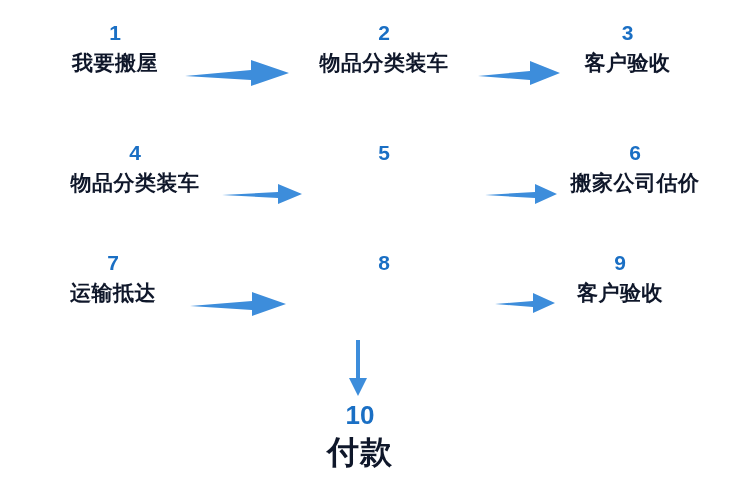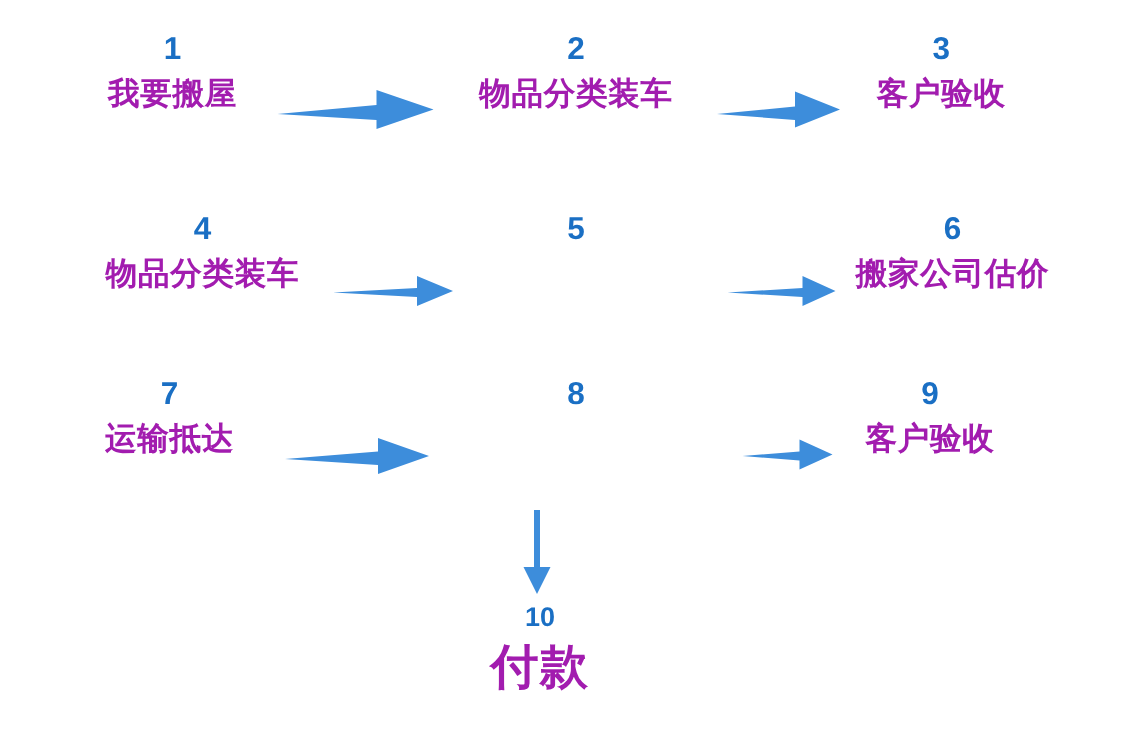--- a/index.html
+++ b/index.html
@@ -31,30 +31,30 @@
     white-space: nowrap;
   }
   .step-number {
     color: #1a6fc4;
     font-size: 21px;
     font-weight: bold;
     line-height: 1;
     margin-bottom: 9px;
   }
   .step-label {
-    color: #a21caf;
+    color: #0f172a;
     font-size: 21px;
     font-weight: bold;
     line-height: 1.05;
     letter-spacing: 0.5px;
   }
 
   
   .step.final .step-number {
-    font-size: 18px;
+    font-size: 26px;
     margin-bottom: 8px;
   }
   .step.final .step-label {
     font-size: 32px;
     letter-spacing: 1px;
   }
 
   
   .arrow {
     position: absolute;

